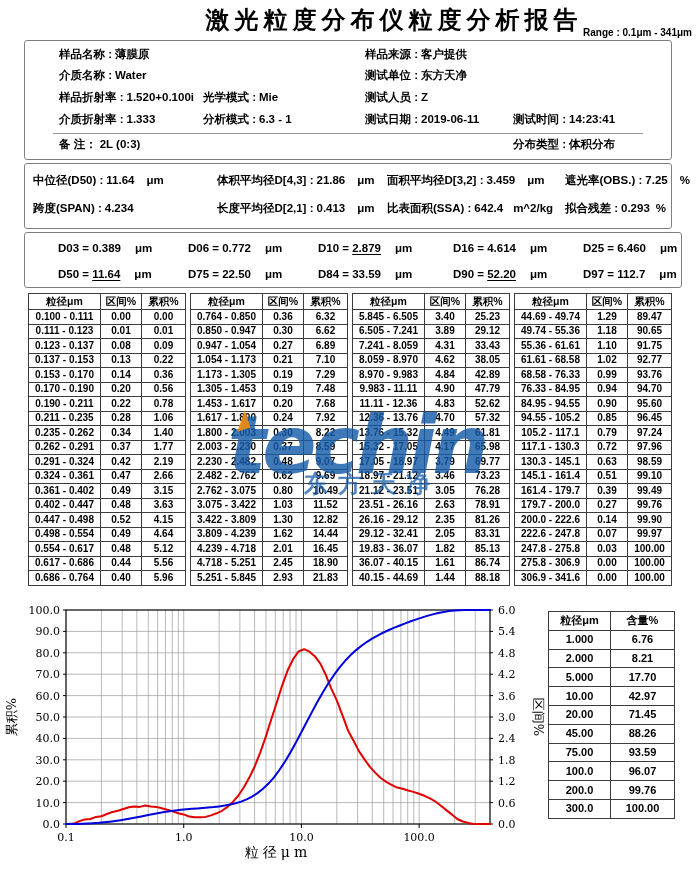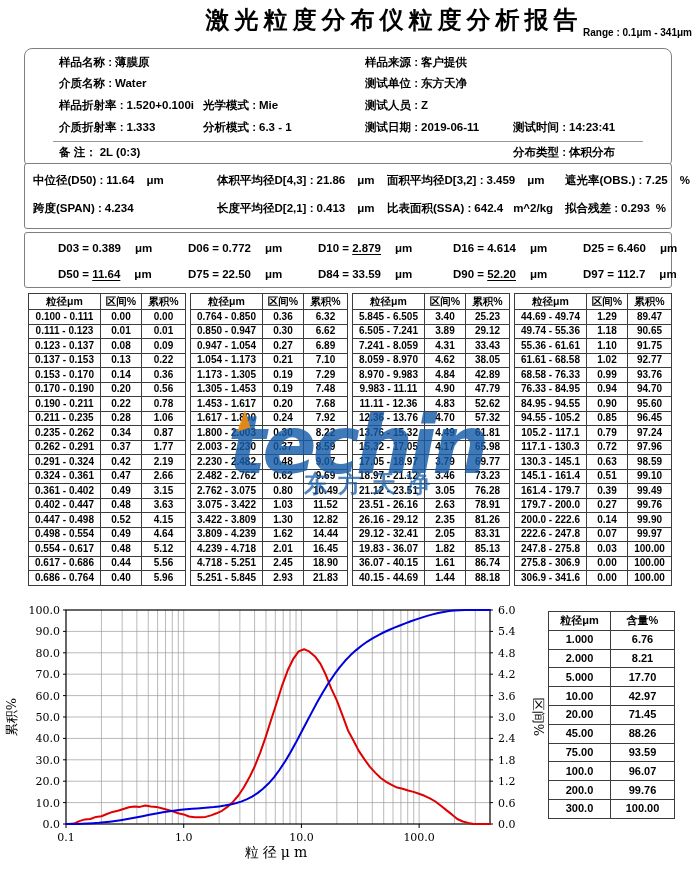--- a/index.html
+++ b/index.html
@@ -12,23 +12,23 @@
     position:absolute;top:4px;left:0;width:100%;text-align:center;
     font-size:24px;letter-spacing:5px;margin-left:44px;
   }
   .range-label{
     position:absolute;top:27px;right:8px;font-size:10px;letter-spacing:0;
   }
   .box{
     position:absolute;left:24px;width:646px;border:1px solid #7f7f7f;
     border-radius:3px;background:#fff;
   }
-  #info-box{top:48px;height:118px;border-radius:8px;}
+  #info-box{top:40px;height:118px;}
   #stats-box{top:163px;height:64px;text-align:center;}
-  #dval-box{top:232px;height:54px;}
+  #dval-box{top:232px;height:54px;padding-left:10px;}
   .cell{position:absolute;font-size:11.5px;white-space:nowrap;}
   .cell .val{margin-left:3px;}
   .cell .unit{margin-left:12px;}
   .info-sep{position:absolute;left:28px;right:28px;top:92px;border-top:1.5px solid #999;}
   .dv{position:absolute;font-size:11.5px;white-space:nowrap;}
   .dv .unit{margin-left:14px;}
   .u{text-decoration:underline;text-underline-offset:2px;}
   
   #dist-tables{position:absolute;left:28px;top:293px;width:644px;display:flex;justify-content:space-between;z-index:1;}
   table.dist{border-collapse:collapse;table-layout:fixed;width:157px;}
@@ -166,21 +166,21 @@
           <td>0.78</td>
         </tr>
         <tr>
           <td>0.211 - 0.235</td>
           <td>0.28</td>
           <td>1.06</td>
         </tr>
         <tr>
           <td>0.235 - 0.262</td>
           <td>0.34</td>
-          <td>0.87</td>
+          <td>1.40</td>
         </tr>
         <tr>
           <td>0.262 - 0.291</td>
           <td>0.37</td>
           <td>1.77</td>
         </tr>
         <tr>
           <td>0.291 - 0.324</td>
           <td>0.42</td>
           <td>2.19</td>

